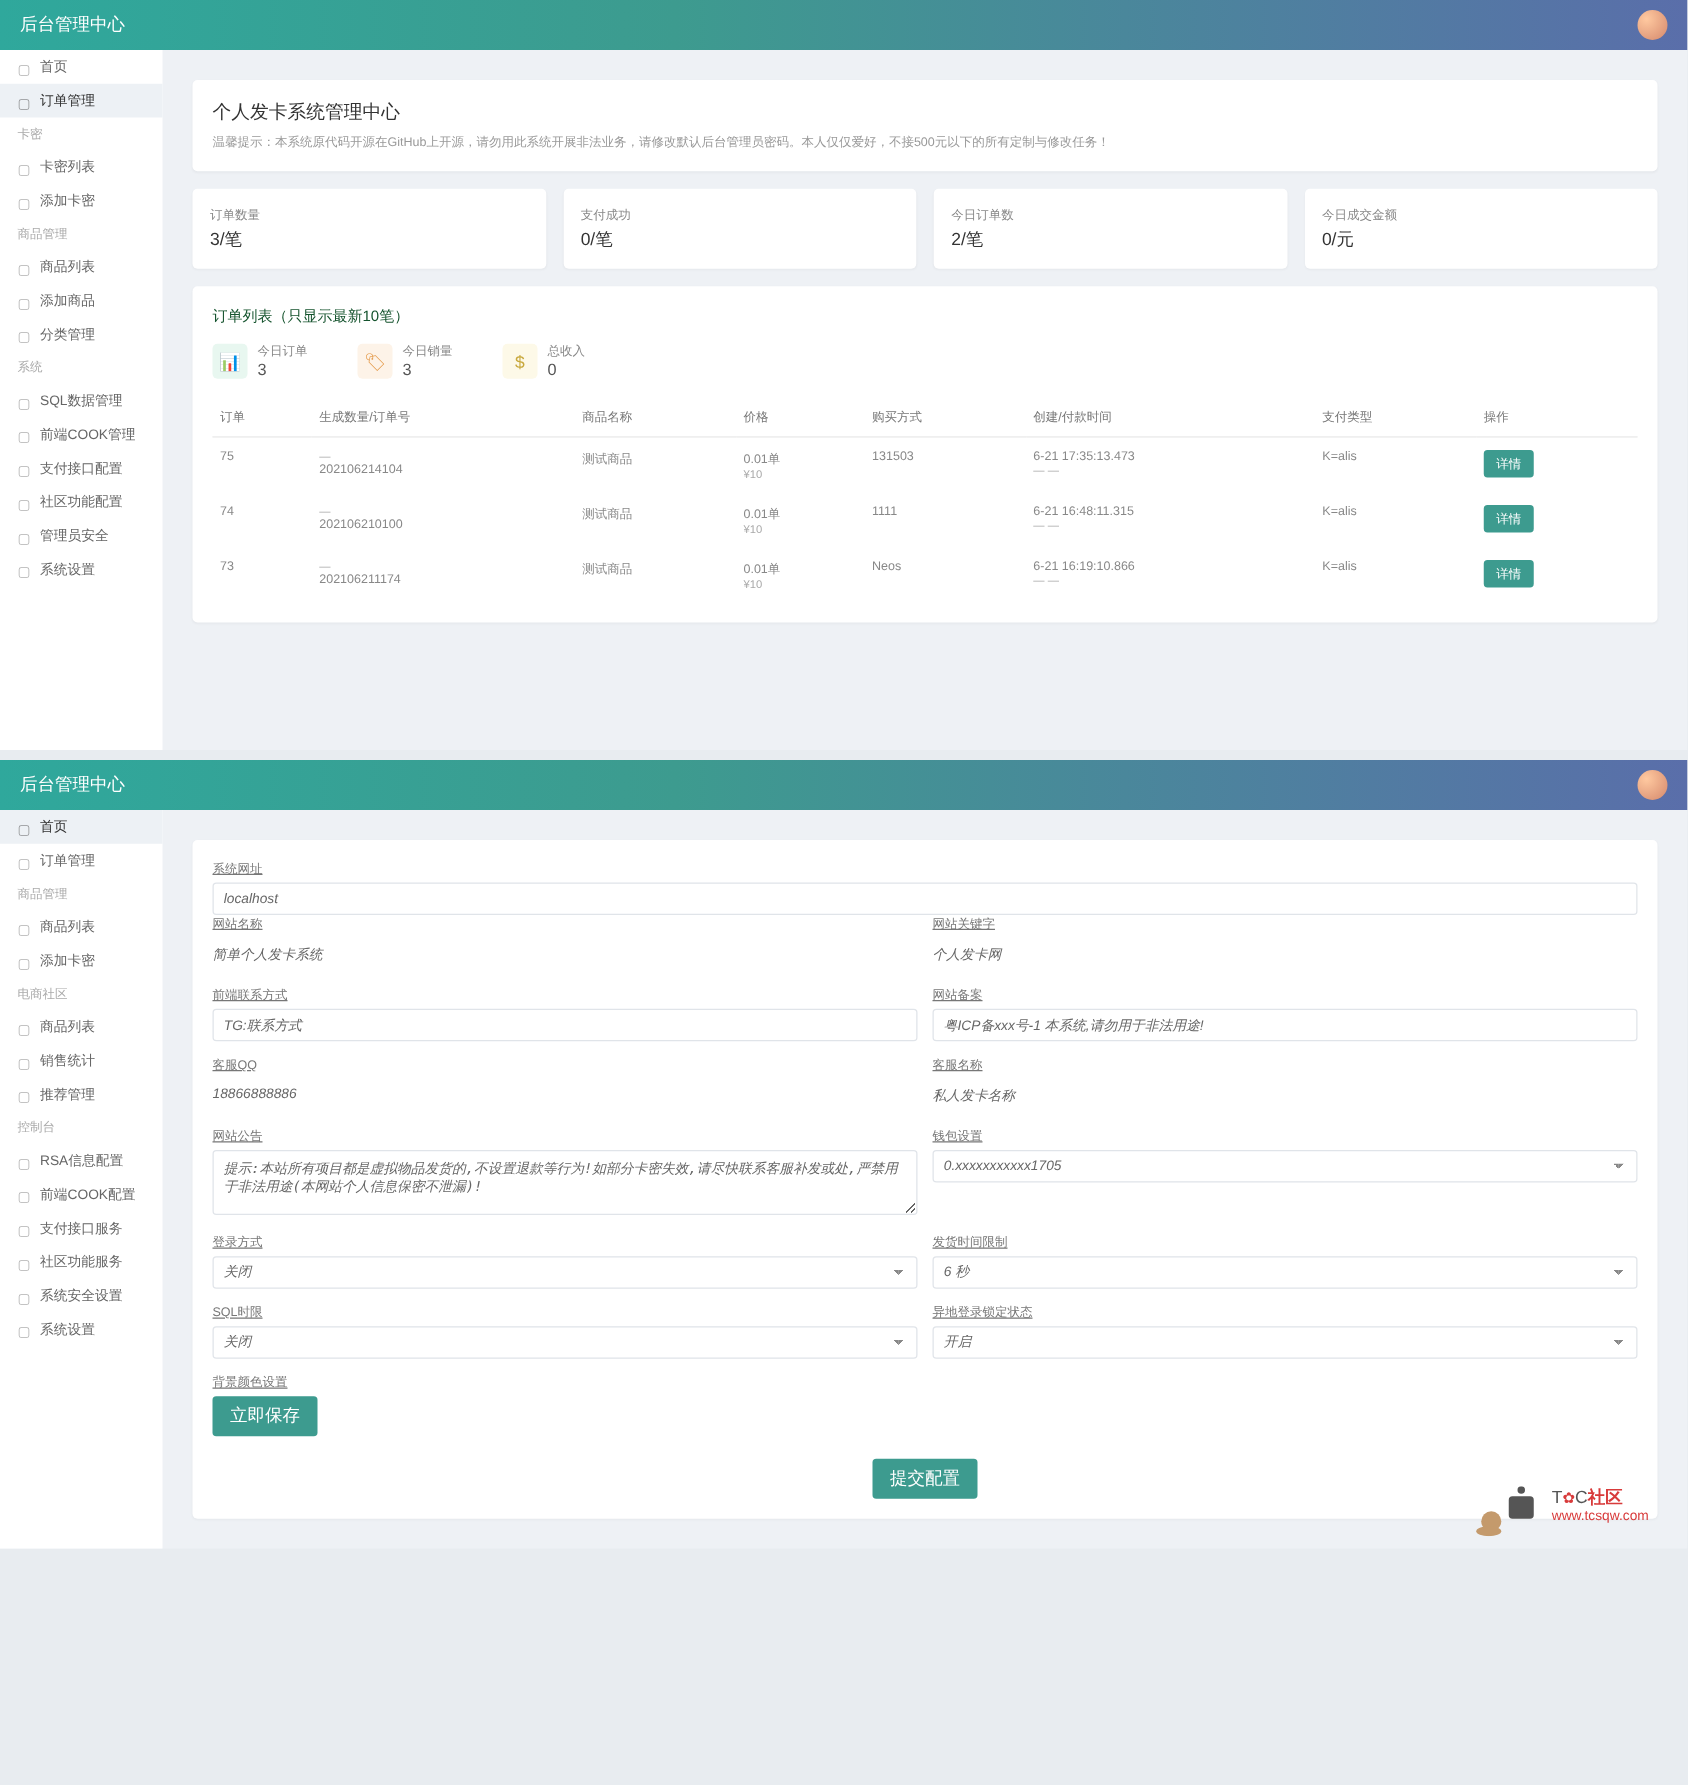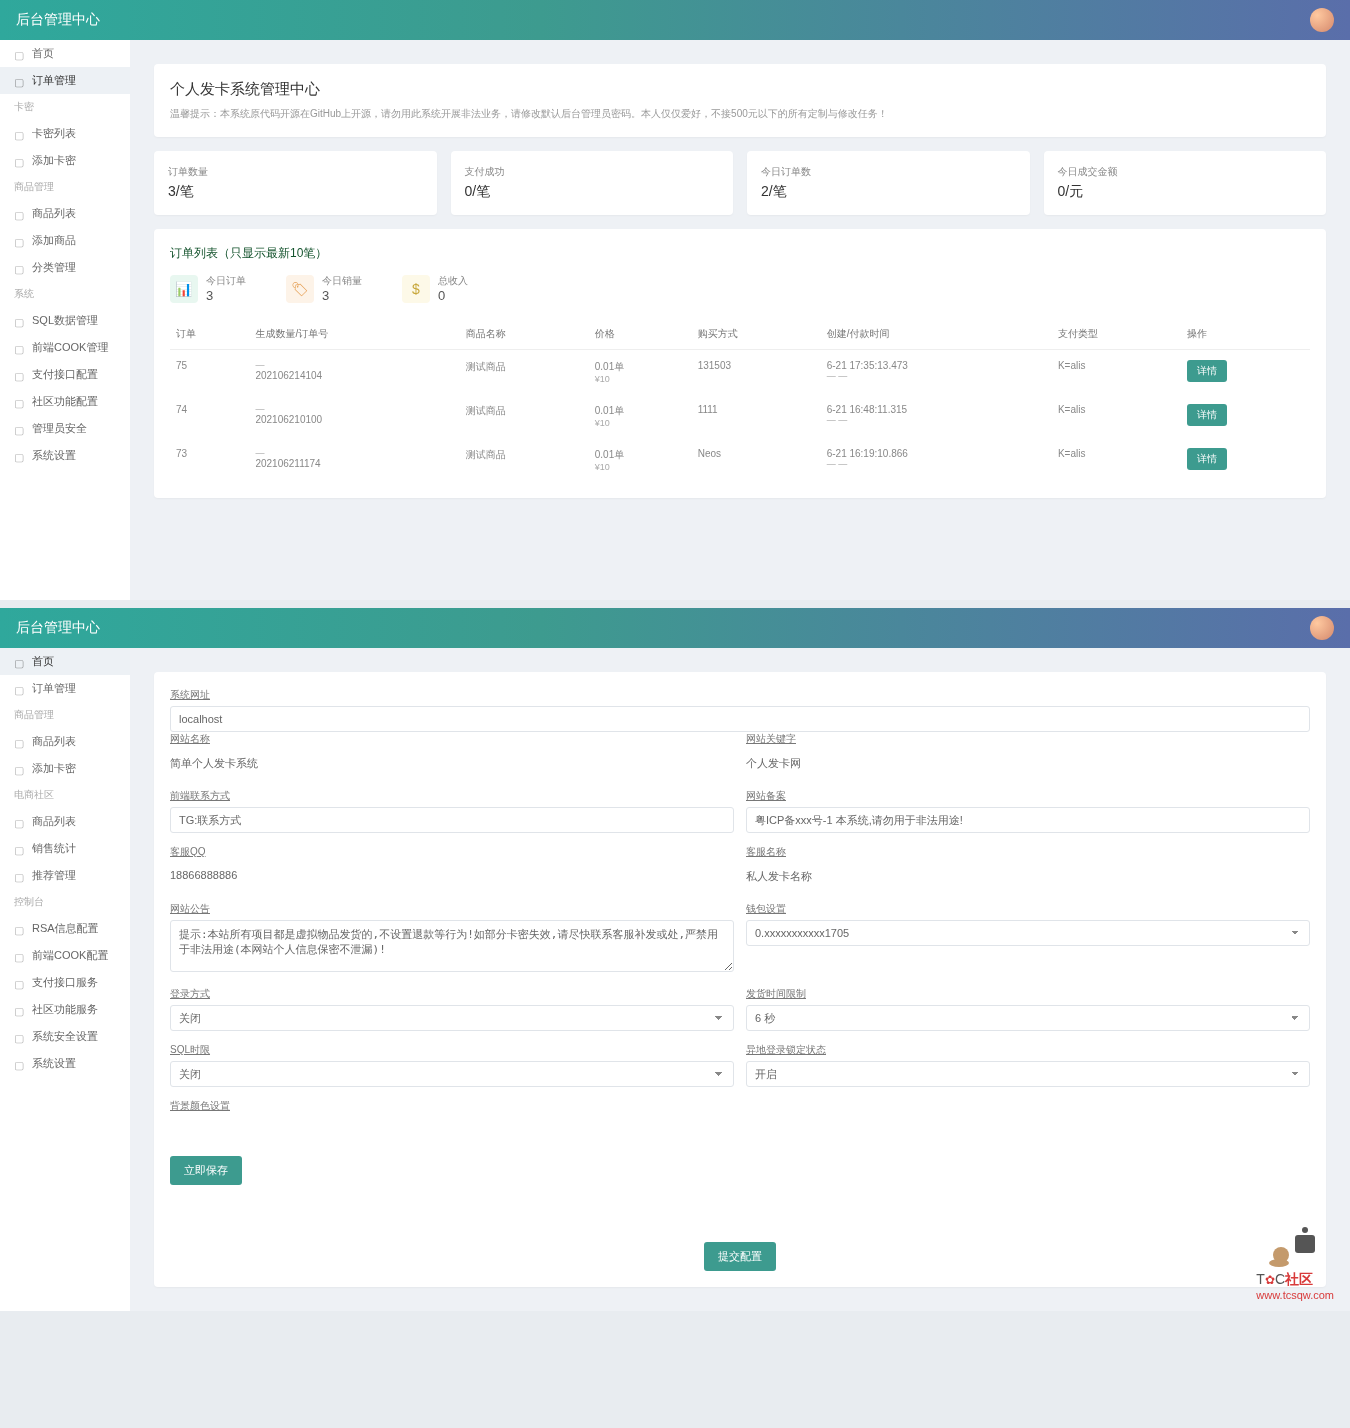--- a/index.html
+++ b/index.html
@@ -33,32 +33,32 @@
 .mini-icon.yellow { background: #fdf9e8; color: #c8a83c; }
 .mini-text { font-size: 10px; color: #888; }
 .mini-val { font-size: 13px; color: #555; }
 table { width: 100%; border-collapse: collapse; font-size: 10px; }
 th { text-align: left; padding: 8px 6px; color: #777; font-weight: normal; border-bottom: 1px solid #eee; }
 td { padding: 10px 6px; color: #888; vertical-align: top; }
 .td-sub { font-size: 9px; color: #aaa; }
 .btn-sm { background: #3d9b8f; color: #fff; border: none; padding: 4px 10px; border-radius: 3px; font-size: 10px; cursor: pointer; }
 .form-card { background: #fff; border-radius: 4px; padding: 16px; box-shadow: 0 1px 2px rgba(0,0,0,0.04); }
 .form-label { font-size: 10px; color: #777; margin-bottom: 4px; display: block; text-decoration: underline; }
-.form-input { width: 100%; padding: 6px 8px; border: 1px solid #e0e4e9; border-radius: 3px; font-size: 11px; color: #666; background: #fff; }
+.form-input { width: 100%; padding: 6px 8px; border: 1px solid #e0e4e9; border-radius: 3px; font-size: 11px; color: #666; background: #fff; font-style: italic; }
 .form-input.ro { border: none; padding: 6px 0; }
 textarea.form-input { resize: vertical; min-height: 52px; }
 .form-row { display: flex; gap: 12px; margin-bottom: 12px; }
 .form-col { flex: 1; }
 .form-hint { font-size: 10px; margin: 6px 0 10px; }
 .hint-red { color: #d64545; }
 .hint-blue { color: #4a7bc8; }
-.btn-primary { background: #3d9b8f; color: #fff; border: none; padding: 7px 14px; border-radius: 3px; font-size: 11px; cursor: pointer; margin-top: 39px; }
+.btn-primary { background: #3d9b8f; color: #fff; border: none; padding: 7px 14px; border-radius: 3px; font-size: 14px; cursor: pointer; }
 .btn-center { display: flex; justify-content: center; margin-top: 18px; }
 select.form-input { appearance: none; background-image: linear-gradient(45deg, transparent 50%, #888 50%), linear-gradient(135deg, #888 50%, transparent 50%); background-position: calc(100% - 14px) 10px, calc(100% - 10px) 10px; background-size: 4px 4px, 4px 4px; background-repeat: no-repeat; }
-.watermark { position: absolute; right: 16px; bottom: 10px; display: flex; align-items: center; gap: 4px; font-size: 14px; pointer-events: none; flex-direction: column; }
+.watermark { position: absolute; right: 31px; bottom: 10px; display: flex; align-items: flex-start; gap: 4px; font-size: 14px; pointer-events: none; }
 .wm-logo { width: 60px; height: 40px; }
 .wm-text { color: #d83a3a; font-weight: bold; }
 </style>
 </head>
 <body>
 
 <div class="screenshot">
   <div class="header">
     <span class="header-title">后台管理中心</span>
     <div class="avatar"></div>

